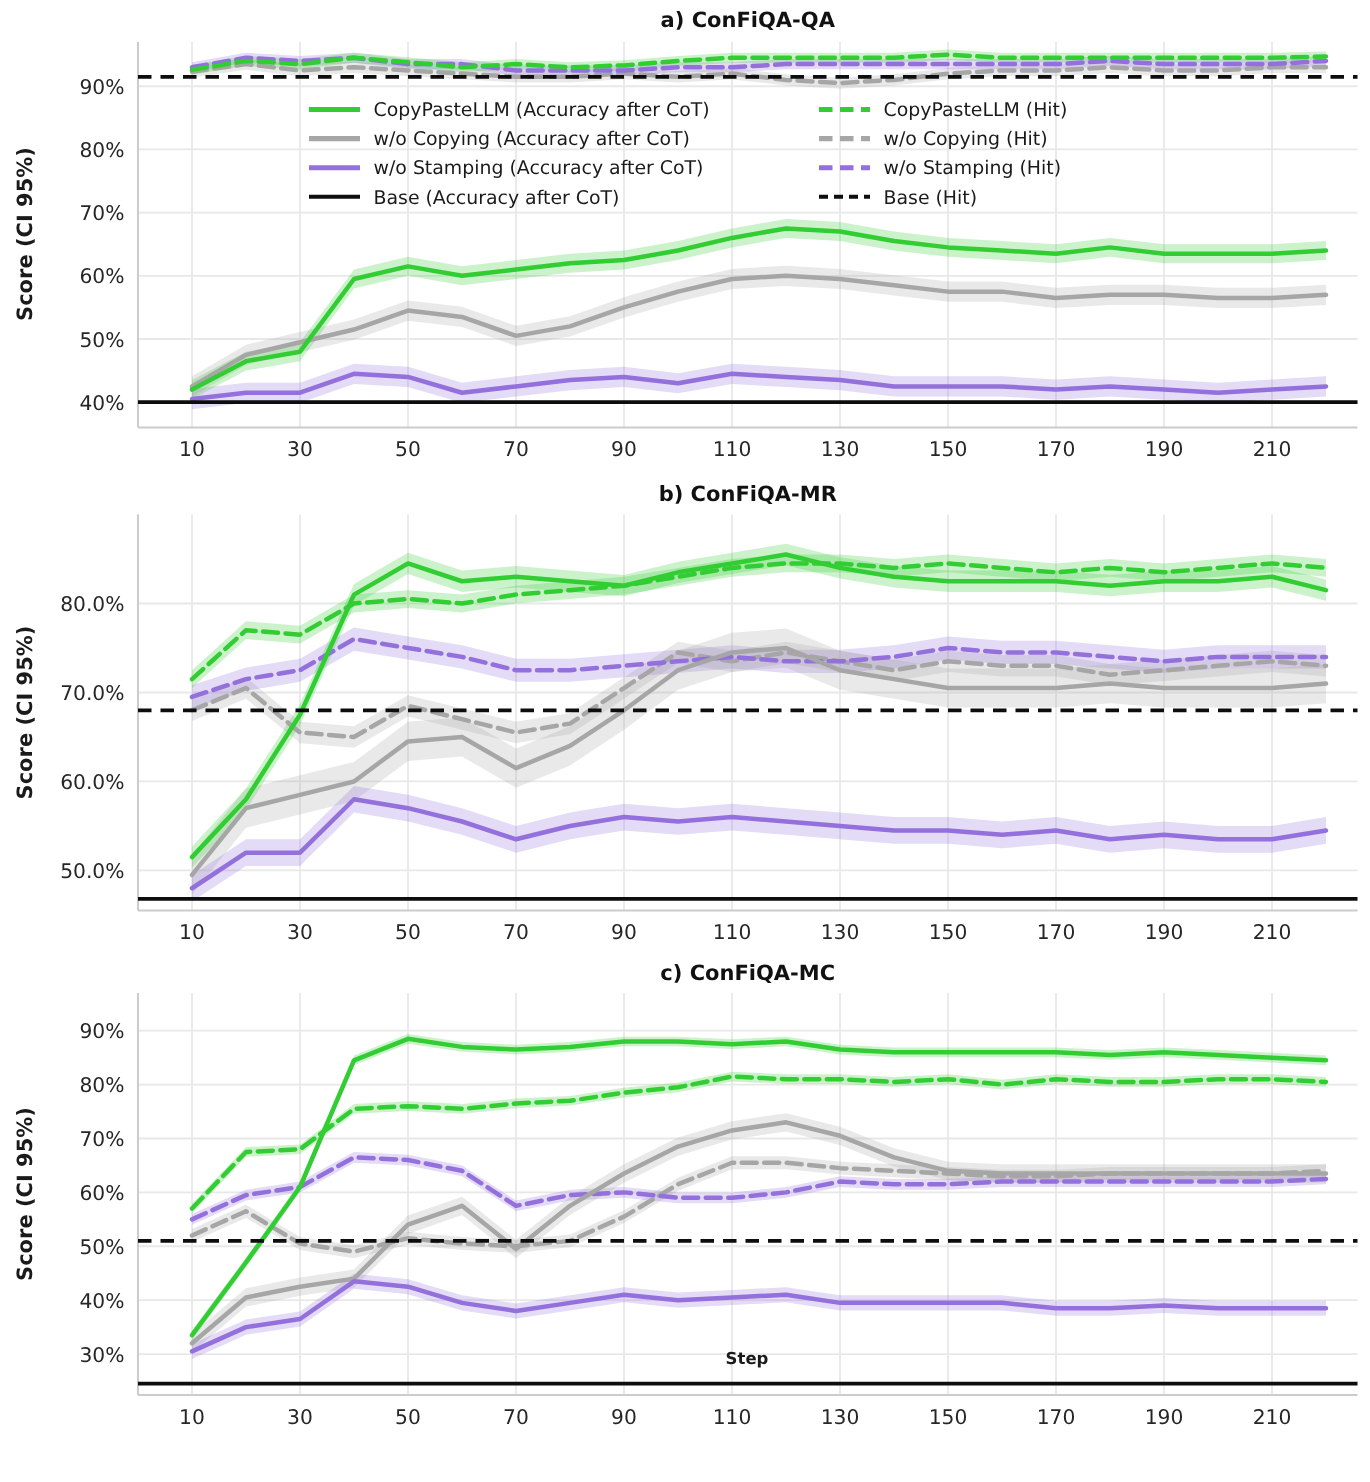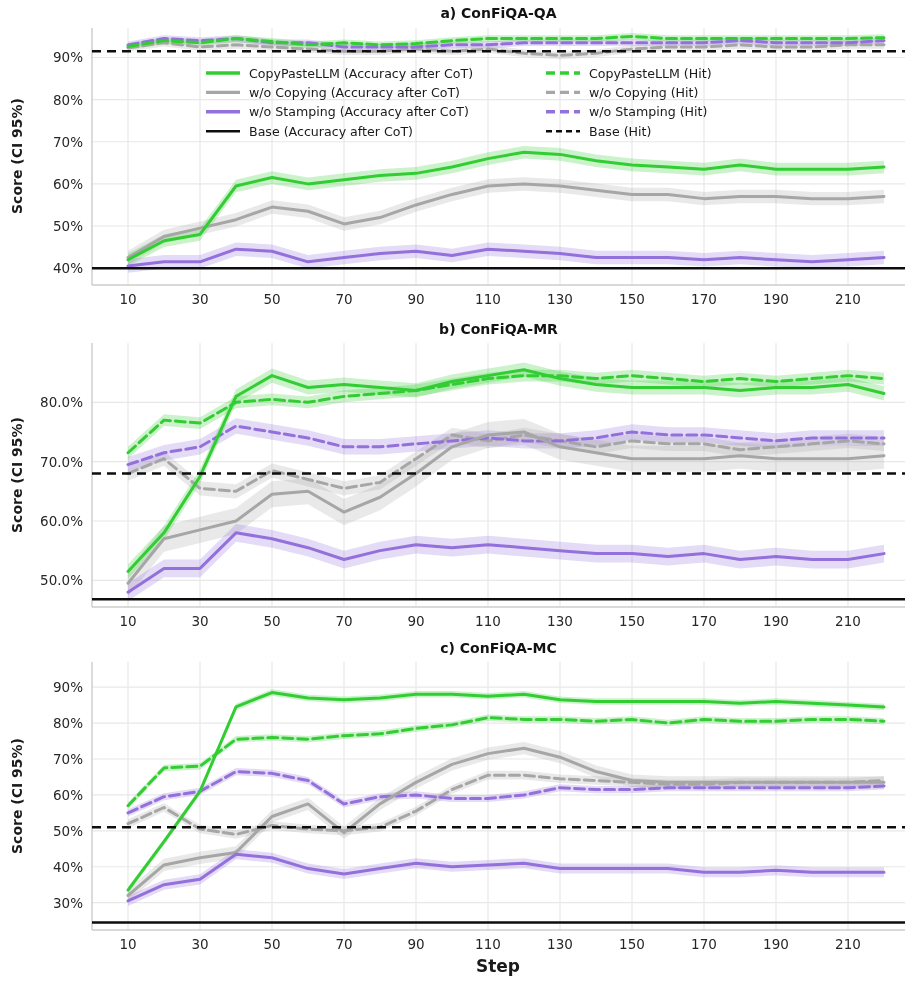--- a/index.html
+++ b/index.html
@@ -2,22 +2,22 @@
 <html><head>
 <meta charset="utf-8">
 <style>
   html,body{margin:0;padding:0;background:#ffffff;}
   body{font-family:"DejaVu Sans","Liberation Sans",sans-serif;}
   #figure-root{position:relative;width:913px;height:988px;background:#ffffff;overflow:hidden;}
   svg{position:absolute;left:0;top:0;}
   svg text{font-family:"DejaVu Sans","Liberation Sans",sans-serif;}
   .ylabel{position:absolute;left:17px;transform:translate(-50%,-50%) rotate(-90deg);
           font-weight:bold;font-size:14px;color:#1a1a1a;white-space:nowrap;}
-  .xlabel{position:absolute;left:498px;top:956px;transform:translateX(-50%);
-          font-weight:bold;font-size:17px;color:#1a1a1a;white-space:nowrap;}
+  .xlabel{position:absolute;left:498px;top:899px;transform:translateX(-50%);
+          font-weight:bold;font-size:11px;color:#1a1a1a;white-space:nowrap;}
 </style>
 </head>
 <body>
 
 <div id="figure-root">
   <svg id="figure-svg" width="913" height="988" viewBox="0 0 913 988">
       <g>
         <line x1="128" x2="128" y1="28" y2="285" stroke="#e8e8e8" stroke-width="1.2"></line>
         <line x1="200" x2="200" y1="28" y2="285" stroke="#e8e8e8" stroke-width="1.2"></line>
         <line x1="272" x2="272" y1="28" y2="285" stroke="#e8e8e8" stroke-width="1.2"></line>

